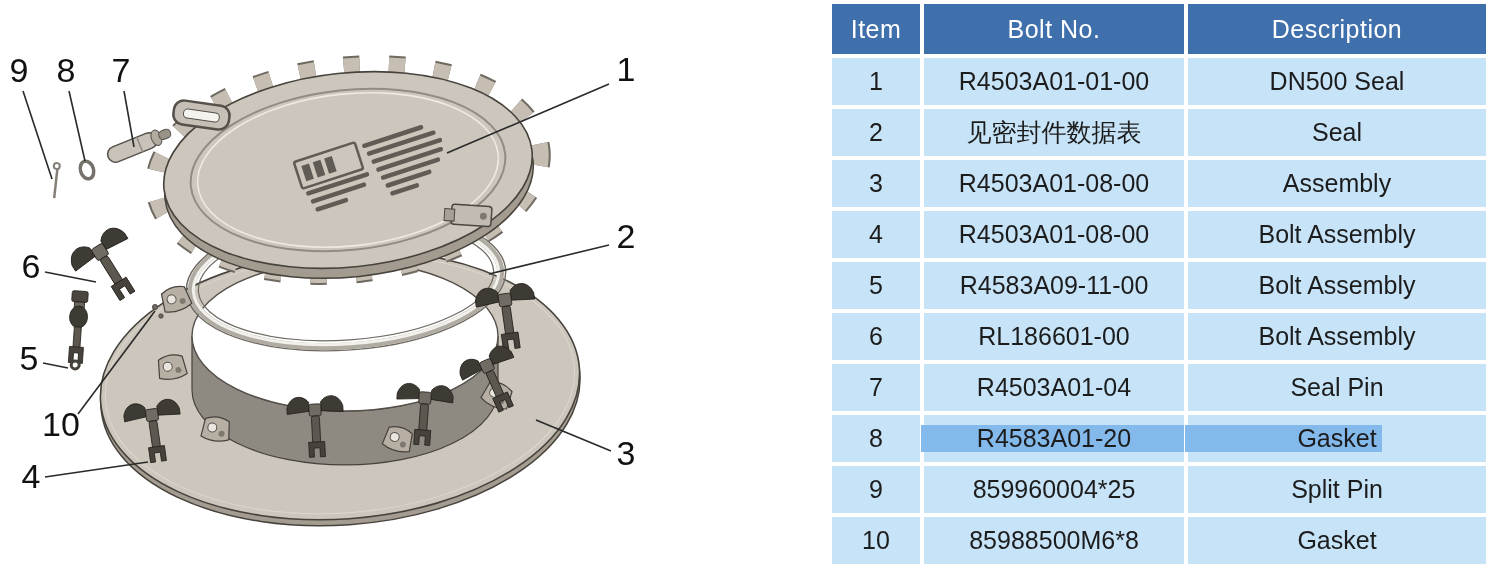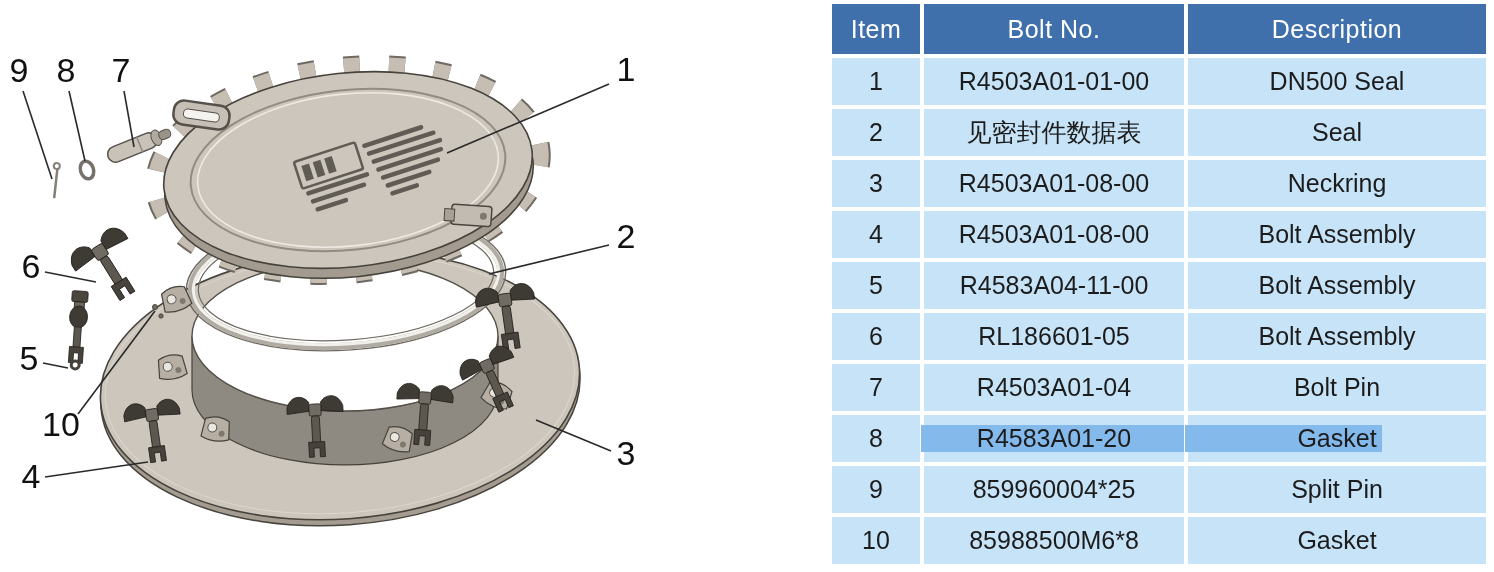--- a/index.html
+++ b/index.html
@@ -210,41 +210,41 @@
             <td><span class="cell-text">DN500 Seal</span></td>
           </tr>
           <tr>
             <td><span class="cell-text">2</span></td>
             <td><span class="cell-text">见密封件数据表</span></td>
             <td><span class="cell-text">Seal</span></td>
           </tr>
           <tr>
             <td><span class="cell-text">3</span></td>
             <td><span class="cell-text">R4503A01-08-00</span></td>
-            <td><span class="cell-text">Neckring</span></td>
+            <td><span class="cell-text">Assembly</span></td>
           </tr>
           <tr>
             <td><span class="cell-text">4</span></td>
             <td><span class="cell-text">R4503A01-08-00</span></td>
             <td><span class="cell-text">Bolt Assembly</span></td>
           </tr>
           <tr>
             <td><span class="cell-text">5</span></td>
-            <td><span class="cell-text">R4583A04-11-00</span></td>
+            <td><span class="cell-text">R4583A09-11-00</span></td>
             <td><span class="cell-text">Bolt Assembly</span></td>
           </tr>
           <tr>
             <td><span class="cell-text">6</span></td>
-            <td><span class="cell-text">RL186601-05</span></td>
+            <td><span class="cell-text">RL186601-00</span></td>
             <td><span class="cell-text">Bolt Assembly</span></td>
           </tr>
           <tr>
             <td><span class="cell-text">7</span></td>
             <td><span class="cell-text">R4503A01-04</span></td>
-            <td><span class="cell-text">Bolt Pin</span></td>
+            <td><span class="cell-text">Seal Pin</span></td>
           </tr>
           <tr>
             <td><span class="cell-text">8</span></td>
             <td><div class="sel-band band-full"></div><span class="cell-text">R4583A01-20</span></td>
             <td><div class="sel-band band-partial"></div><span class="cell-text">Gasket</span></td>
           </tr>
           <tr>
             <td><span class="cell-text">9</span></td>
             <td><span class="cell-text">859960004*25</span></td>
             <td><span class="cell-text">Split Pin</span></td>

